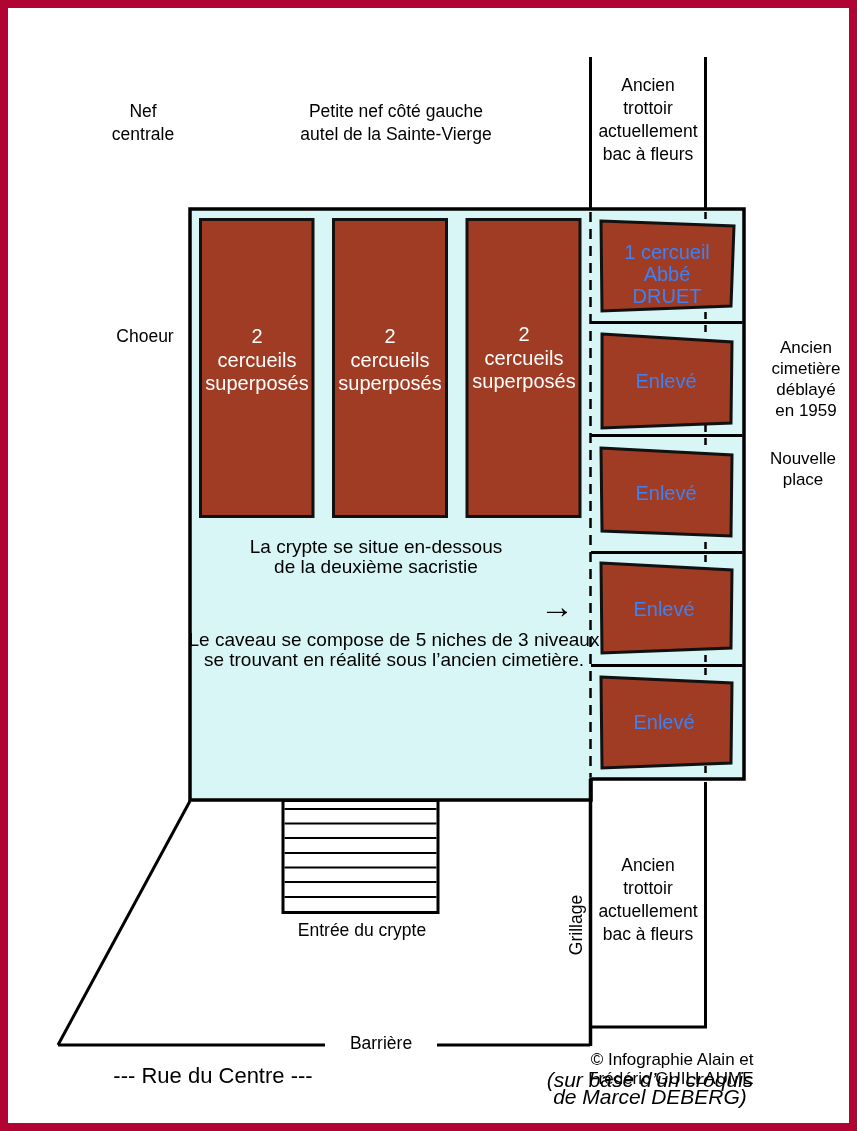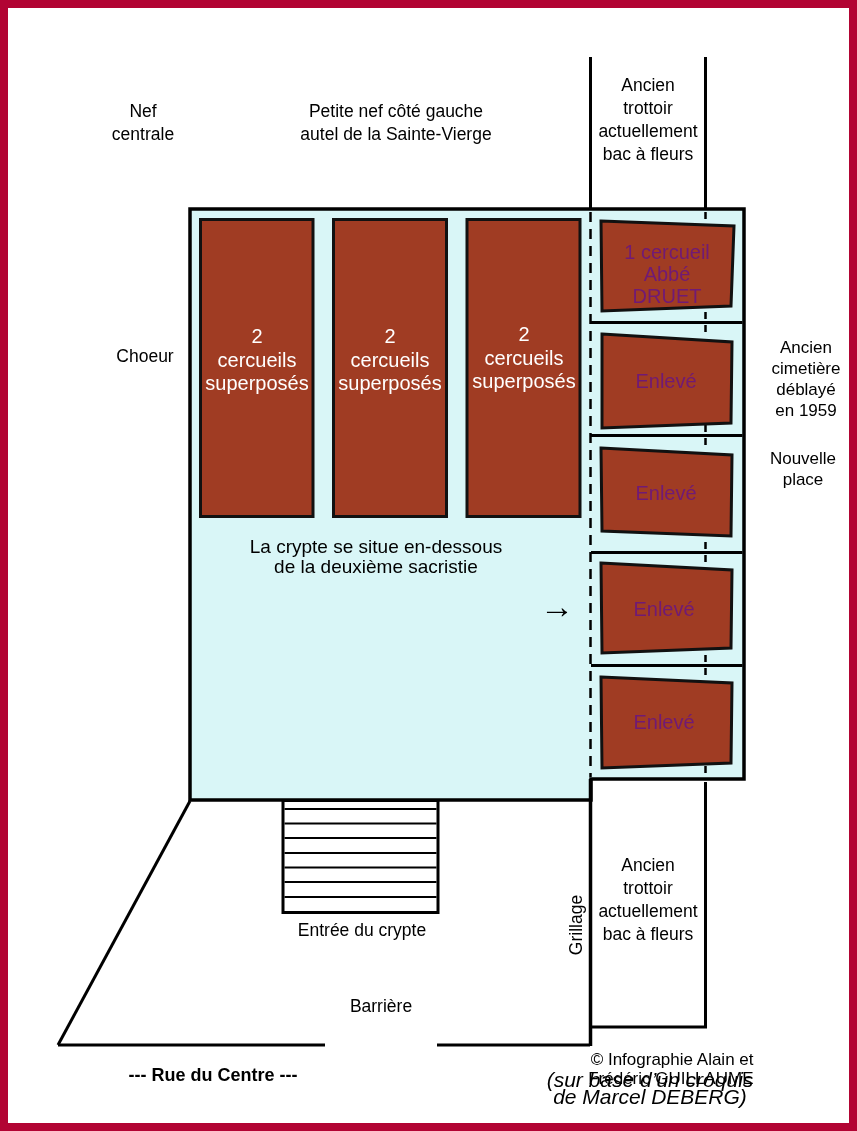--- a/index.html
+++ b/index.html
@@ -26,30 +26,30 @@
     line-height:23px;
     color:#000;
   }
   .lbl.small{font-size:17px;line-height:21px;}
   .lbl.coffin{
     color:#fff;
     font-size:20px;
     line-height:23.5px;
   }
   .lbl.niche{
-    color:#701a75;
+    color:#3b82f6;
     font-size:20px;
     line-height:22px;
   }
   .lbl.note{font-size:19px;line-height:20px;}
   .lbl.arrow{font-size:34px;line-height:34px;}
   .lbl.rot{transform:translate(-50%,-50%) rotate(-90deg);}
   .lbl.credit{font-size:17px;line-height:19px;}
   .lbl.credit2{font-size:21px;line-height:17px;font-style:italic;}
-  .lbl.street{font-size:18px;font-weight:bold;}
+  .lbl.street{font-size:22px;}
 </style>
 </head>
 <body>
 
 <div id="stage">
 
   <svg class="linework" width="857" height="1131" viewBox="0 0 857 1131">
 
     <line x1="590.5" y1="57" x2="590.5" y2="209" stroke="#000" stroke-width="3"></line>
     <line x1="705.5" y1="57" x2="705.5" y2="209" stroke="#000" stroke-width="3"></line>
@@ -107,21 +107,21 @@
 centrale</div>
 
   <div class="lbl" style="left:396px;top:123px;">Petite nef côté gauche
 autel de la Sainte-Vierge</div>
 
   <div class="lbl" style="left:648px;top:120px;">Ancien
 trottoir
 actuellement
 bac à fleurs</div>
 
-  <div class="lbl" style="left:145px;top:356px;">Choeur</div>
+  <div class="lbl" style="left:145px;top:336px;">Choeur</div>
 
   <div class="lbl coffin" style="left:257px;top:360px;">2
 cercueils
 superposés</div>
   <div class="lbl coffin" style="left:390px;top:360px;">2
 cercueils
 superposés</div>
   <div class="lbl coffin" style="left:524px;top:358px;">2
 cercueils
 superposés</div>
@@ -140,31 +140,33 @@
 en 1959</div>
 
   <div class="lbl small" style="left:803px;top:469px;">Nouvelle
 place</div>
 
   <div class="lbl note" style="left:376px;top:557px;">La crypte se situe en-dessous
 de la deuxième sacristie</div>
 
   <div class="lbl arrow" style="left:557px;top:606px;">→</div>
 
+  <div class="lbl note" style="left:394px;top:650px;">Le caveau se compose de 5 niches de 3 niveaux
+se trouvant en réalité sous l’ancien cimetière.</div>
 
   <div class="lbl" style="left:362px;top:930px;">Entrée du crypte</div>
 
   <div class="lbl rot" style="left:576px;top:925px;">Grillage</div>
 
   <div class="lbl" style="left:648px;top:900px;">Ancien
 trottoir
 actuellement
 bac à fleurs</div>
 
-  <div class="lbl" style="left:381px;top:1006px;">Barrière</div>
+  <div class="lbl" style="left:381px;top:1043px;">Barrière</div>
 
   <div class="lbl street" style="left:213px;top:1075px;">--- Rue du Centre ---</div>
 
   <div class="lbl credit" style="left:650px;top:1069px;text-align:right;">© Infographie Alain et Frédéric GUILLAUME</div>
   <div class="lbl credit2" style="left:650px;top:1088px;">(sur base d’un croquis de Marcel DEBERG)</div>
 
   <div class="frame"></div>
 </div>
 
 </body></html>

